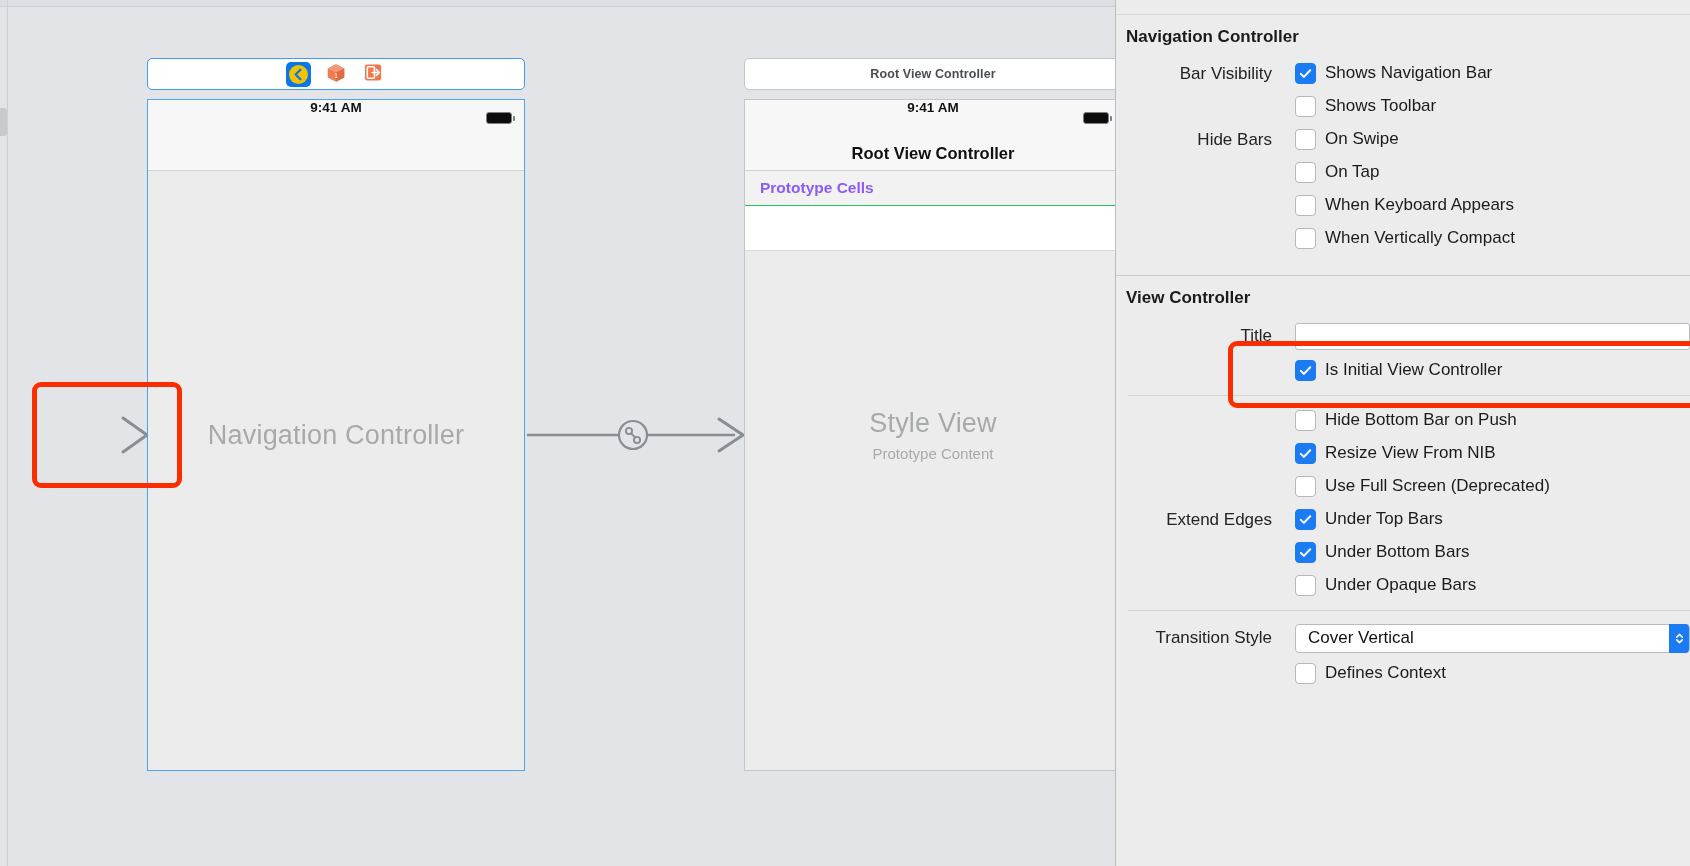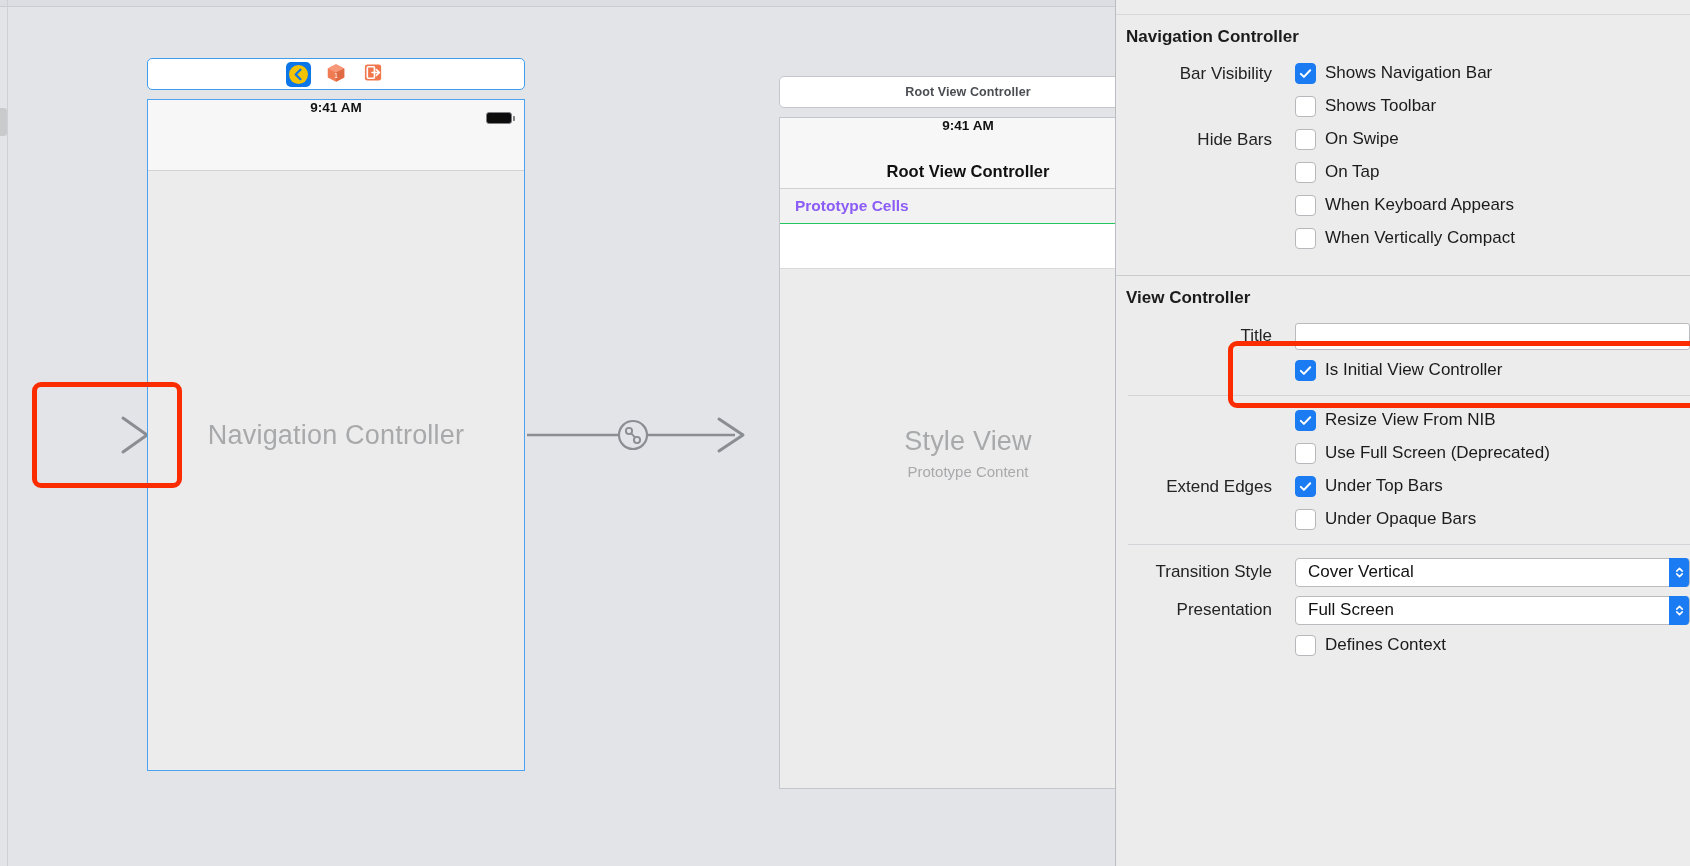--- a/index.html
+++ b/index.html
@@ -268,21 +268,21 @@
           <span class="time">9:41 AM</span>
           <span class="battery"></span>
         </div>
         <div class="navbar-area"></div>
         <div class="device-body">
           <div class="placeholder-label">Navigation Controller</div>
         </div>
       </div>
     </div>
 
-    <div class="scene" style="left:744px; top:76px; width:378px;margin-left:35px;">
+    <div class="scene" style="left:744px; top:58px; width:378px;">
       <div class="scene-dock plain" style="height:32px;">
         <span>Root View Controller</span>
       </div>
       <div class="device plain" style="margin-top:9px; height:672px;">
         <div class="statusbar">
           <span class="time">9:41 AM</span>
           <span class="battery"></span>
         </div>
         <div class="navbar-title">Root View Controller</div>
         <div class="sect-header">Prototype Cells</div>
@@ -377,20 +377,27 @@
                 <polyline points="3,8.4 6.3,11.6 13,4.6" fill="none" stroke="#fff" stroke-width="2.2" stroke-linecap="round" stroke-linejoin="round"></polyline>
               </svg>
           </span>
           <span class="cbx-label">Is Initial View Controller</span>
         </div>
       </div>
 
       <div class="insp-divider"></div>
 
 
+      <div class="row">
+        <div class="row-label"></div>
+        <div class="row-ctrl">
+          <span class="cbx off"></span>
+          <span class="cbx-label">Hide Bottom Bar on Push</span>
+        </div>
+      </div>
 
       <div class="row">
         <div class="row-label"></div>
         <div class="row-ctrl">
           <span class="cbx on">
             <svg viewBox="0 0 16 16" width="15" height="15">
                 <polyline points="3,8.4 6.3,11.6 13,4.6" fill="none" stroke="#fff" stroke-width="2.2" stroke-linecap="round" stroke-linejoin="round"></polyline>
               </svg>
           </span>
           <span class="cbx-label">Resize View From NIB</span>
@@ -410,20 +417,31 @@
         <div class="row-ctrl">
           <span class="cbx on">
             <svg viewBox="0 0 16 16" width="15" height="15">
                 <polyline points="3,8.4 6.3,11.6 13,4.6" fill="none" stroke="#fff" stroke-width="2.2" stroke-linecap="round" stroke-linejoin="round"></polyline>
               </svg>
           </span>
           <span class="cbx-label">Under Top Bars</span>
         </div>
       </div>
 
+      <div class="row">
+        <div class="row-label"></div>
+        <div class="row-ctrl">
+          <span class="cbx on">
+            <svg viewBox="0 0 16 16" width="15" height="15">
+                <polyline points="3,8.4 6.3,11.6 13,4.6" fill="none" stroke="#fff" stroke-width="2.2" stroke-linecap="round" stroke-linejoin="round"></polyline>
+              </svg>
+          </span>
+          <span class="cbx-label">Under Bottom Bars</span>
+        </div>
+      </div>
 
       <div class="row">
         <div class="row-label"></div>
         <div class="row-ctrl">
           <span class="cbx off"></span>
           <span class="cbx-label">Under Opaque Bars</span>
         </div>
       </div>
 
       <div class="insp-divider"></div>
@@ -436,34 +454,20 @@
             <span class="stepper">
               <svg viewBox="0 0 12 16" width="11" height="15">
                 <polyline points="3,6.5 6,3.5 9,6.5" fill="none" stroke="#fff" stroke-width="1.7" stroke-linecap="round" stroke-linejoin="round"></polyline>
                 <polyline points="3,9.5 6,12.5 9,9.5" fill="none" stroke="#fff" stroke-width="1.7" stroke-linecap="round" stroke-linejoin="round"></polyline>
               </svg>
             </span>
           </span>
         </div>
       </div>
 
-      <div class="row" style="min-height:38px;">
-        <div class="row-label">Presentation</div>
-        <div class="row-ctrl">
-          <span class="popup">
-            <span>Full Screen</span>
-            <span class="stepper">
-              <svg viewBox="0 0 12 16" width="11" height="15">
-                <polyline points="3,6.5 6,3.5 9,6.5" fill="none" stroke="#fff" stroke-width="1.7" stroke-linecap="round" stroke-linejoin="round"></polyline>
-                <polyline points="3,9.5 6,12.5 9,9.5" fill="none" stroke="#fff" stroke-width="1.7" stroke-linecap="round" stroke-linejoin="round"></polyline>
-              </svg>
-            </span>
-          </span>
-        </div>
-      </div>
 
       <div class="row">
         <div class="row-label"></div>
         <div class="row-ctrl">
           <span class="cbx off"></span>
           <span class="cbx-label">Defines Context</span>
         </div>
       </div>
 
     </div>

